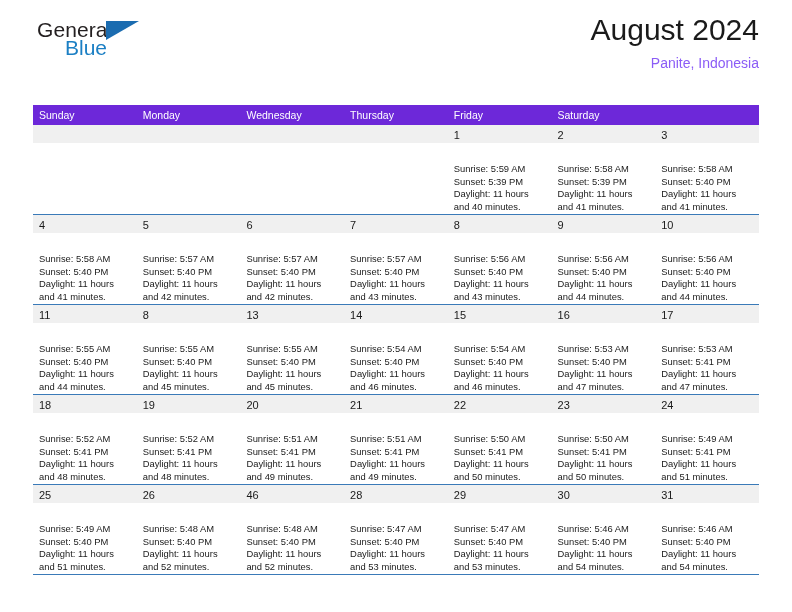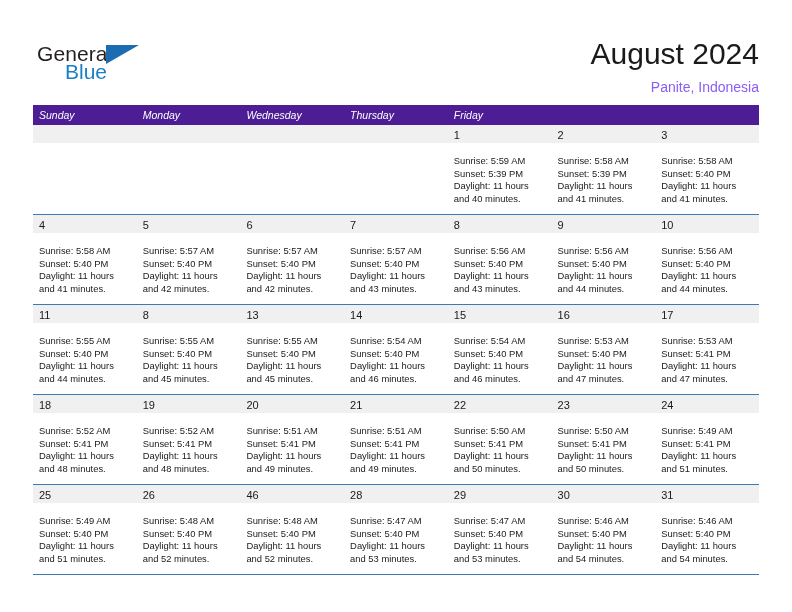--- a/index.html
+++ b/index.html
@@ -19,21 +19,21 @@
     position: relative;
     width: 792px;
     height: 612px;
     box-sizing: border-box;
   }
 
   
   .header {
     position: absolute;
     left: 33px;
-    top: 36px;
+    top: 12px;
     right: 33px;
     height: 70px;
   }
   .brand {
     position: absolute;
     left: 4px;
     top: 6px;
     width: 200px;
     height: 58px;
   }
@@ -90,23 +90,22 @@
   
   .calendar {
     position: absolute;
     left: 33px;
     top: 105px;
     width: 726px;
   }
   .weekday-row {
     display: flex;
     width: 726px;
-    background: #4c1d95;
+    background: #6d28d9;
     height: 20px;
-    font-style: italic;
   }
   .weekday {
     width: 103.714px;
     box-sizing: border-box;
     padding-left: 6px;
     color: #ffffff;
     font-size: 10.5px;
     line-height: 20px;
     font-family: "Liberation Sans", sans-serif;
     white-space: nowrap;
@@ -134,21 +133,21 @@
     padding-left: 6px;
     box-sizing: border-box;
   }
   .day-number {
     font-size: 11px;
     line-height: 18px;
     color: #1a1a1a;
     font-family: "Liberation Sans", sans-serif;
   }
   .day-info {
-    padding: 12px 5px 0 6px;
+    padding: 20px 5px 0 6px;
     box-sizing: border-box;
   }
   .info-line {
     font-size: 9.4px;
     line-height: 12.6px;
     color: #1a1a1a;
     font-family: "Liberation Sans", sans-serif;
     white-space: nowrap;
   }
   .grid-bottom {
@@ -178,20 +177,21 @@
   </div>
 
   <div class="calendar">
 
     <div class="weekday-row">
       <div class="weekday">Sunday</div>
       <div class="weekday">Monday</div>
       <div class="weekday">Wednesday</div>
       <div class="weekday">Thursday</div>
       <div class="weekday">Friday</div>
+      <div class="weekday">Saturday</div>
     </div>
 
     <div class="week-row first">
       <div class="day-cell">
         <div class="day-number-band"><span class="day-number"></span></div>
         <div class="day-info">
           <div class="info-line"></div>
           <div class="info-line"></div>
           <div class="info-line"></div>
           <div class="info-line"></div>

